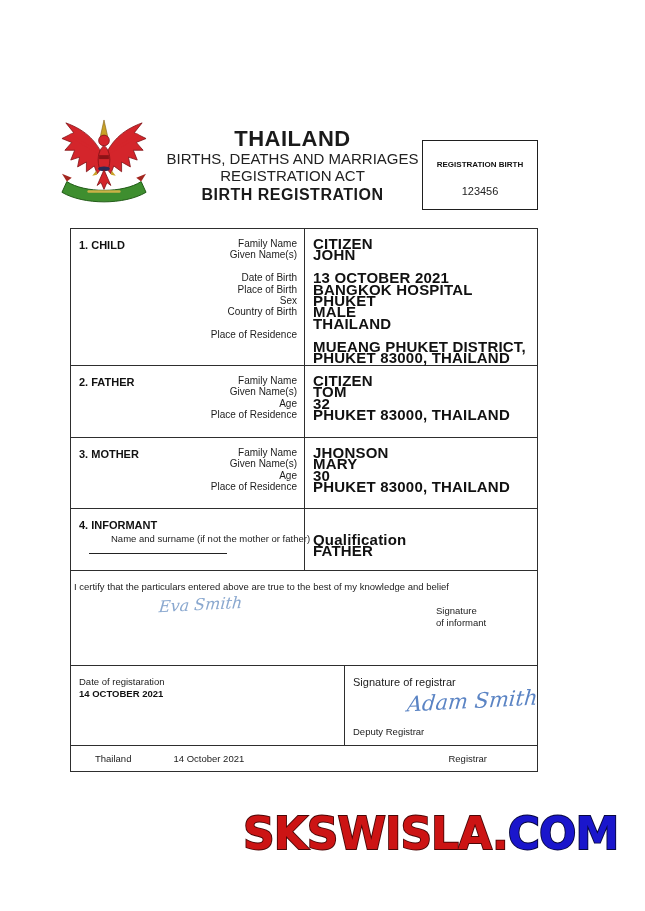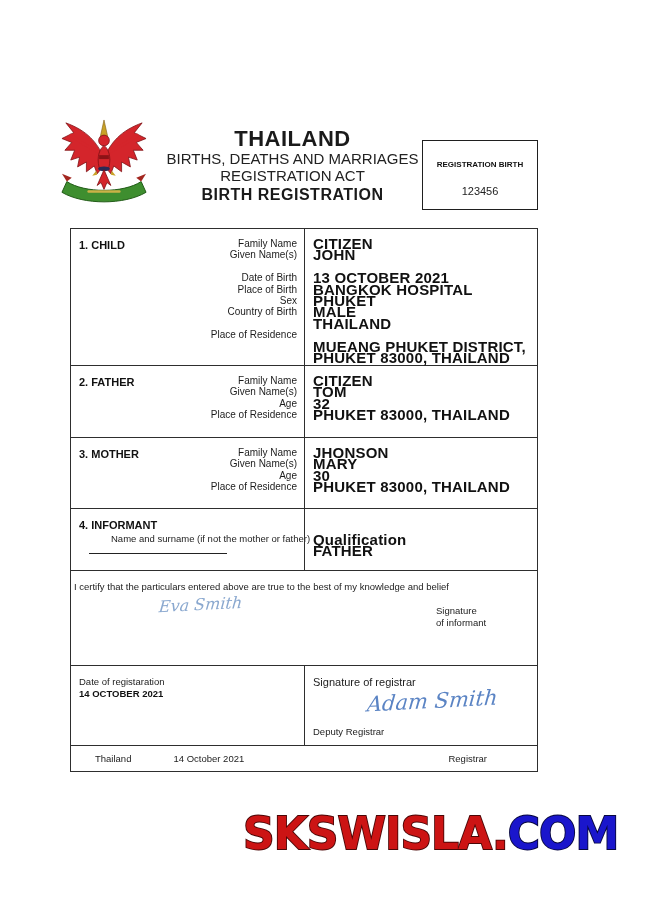--- a/index.html
+++ b/index.html
@@ -18,21 +18,21 @@
 
   
   .doc-table { position:absolute; left:70px; top:228px; width:468px; height:544px; border:1px solid #2e2e2e; }
   .row { position:relative; display:flex; border-bottom:1px solid #2e2e2e; }
   .row:last-child { border-bottom:none; }
   .r-child     { height:137px;justify-content:space-between; }
   .r-father    { height:72px; }
   .r-mother    { height:71px; }
   .r-informant { height:62px; }
   .r-certify   { height:95px; display:block; }
-  .r-registrar { height:80px; }
+  .r-registrar { height:80px;gap:40px; }
   .r-footer    { height:25px; display:flex; align-items:center; }
 
   .left-col  { position:relative; width:233px; }
   .right-col { position:relative; flex:1; border-left:1px solid #2e2e2e; padding:9px 6px 0 8px; }
   .sec-title { position:absolute; top:10px; left:8px; font-size:11px; font-weight:700; color:#111; white-space:nowrap; }
   .label-stack { padding-top:9px; }
   .lline { min-height:11.4px; line-height:11.4px; font-size:10px; color:#1c1c1c; text-align:right; padding-right:7px; white-space:nowrap; }
   .vline { min-height:11.4px; line-height:11.4px; font-size:15px; font-weight:700; color:#111;
            font-family:Liberation Sans, sans-serif; letter-spacing:0.2px; }
 

